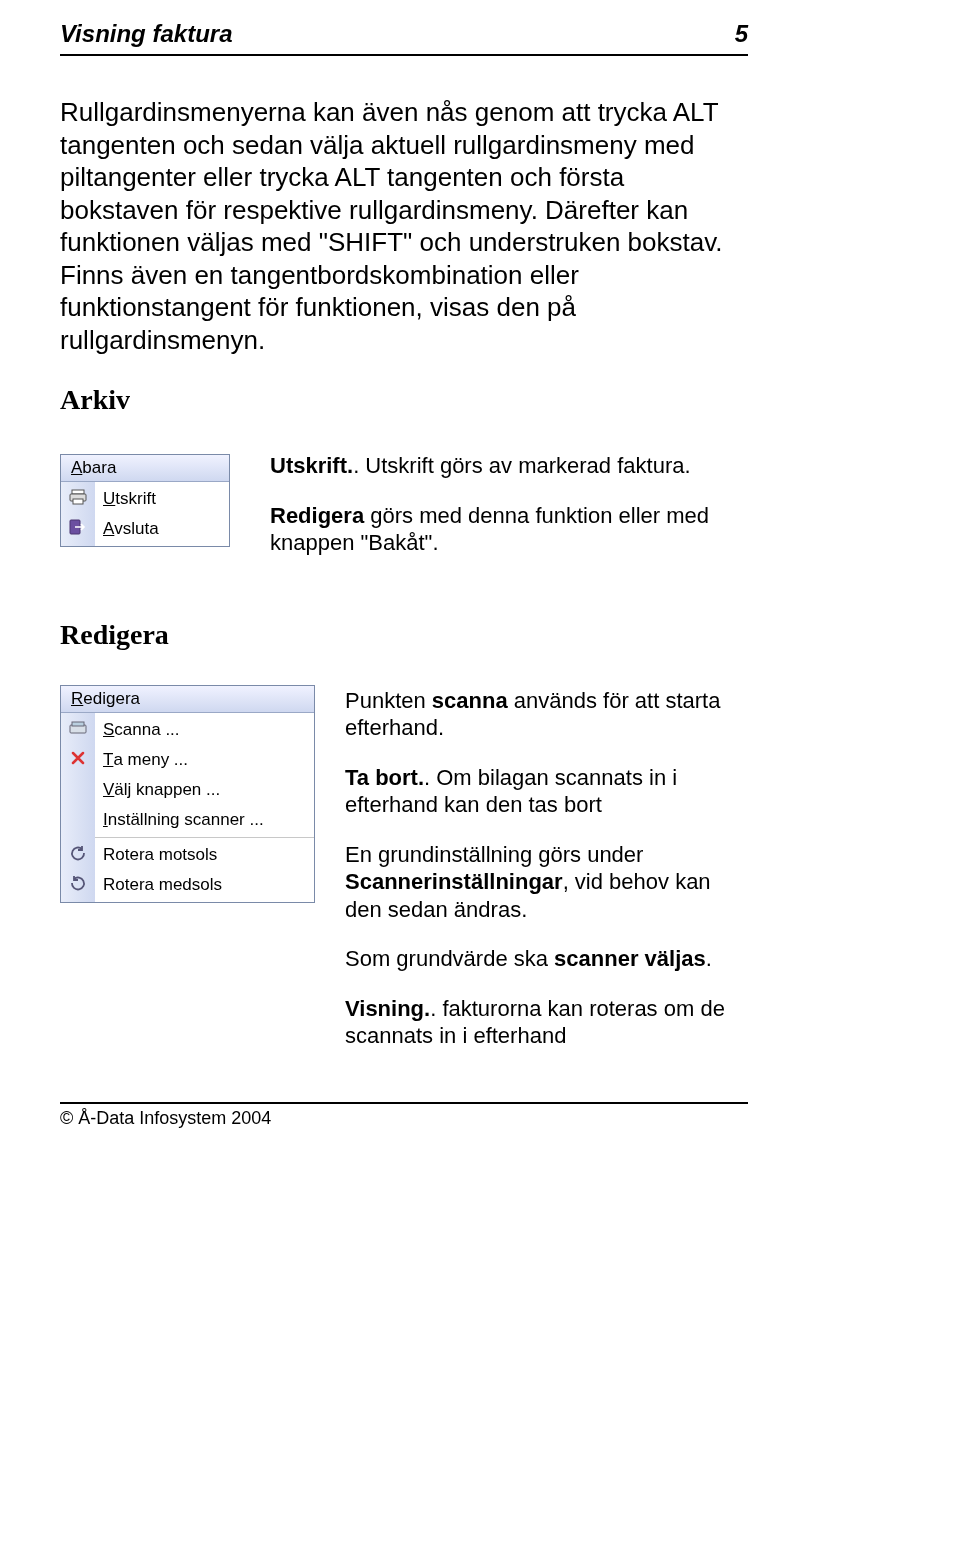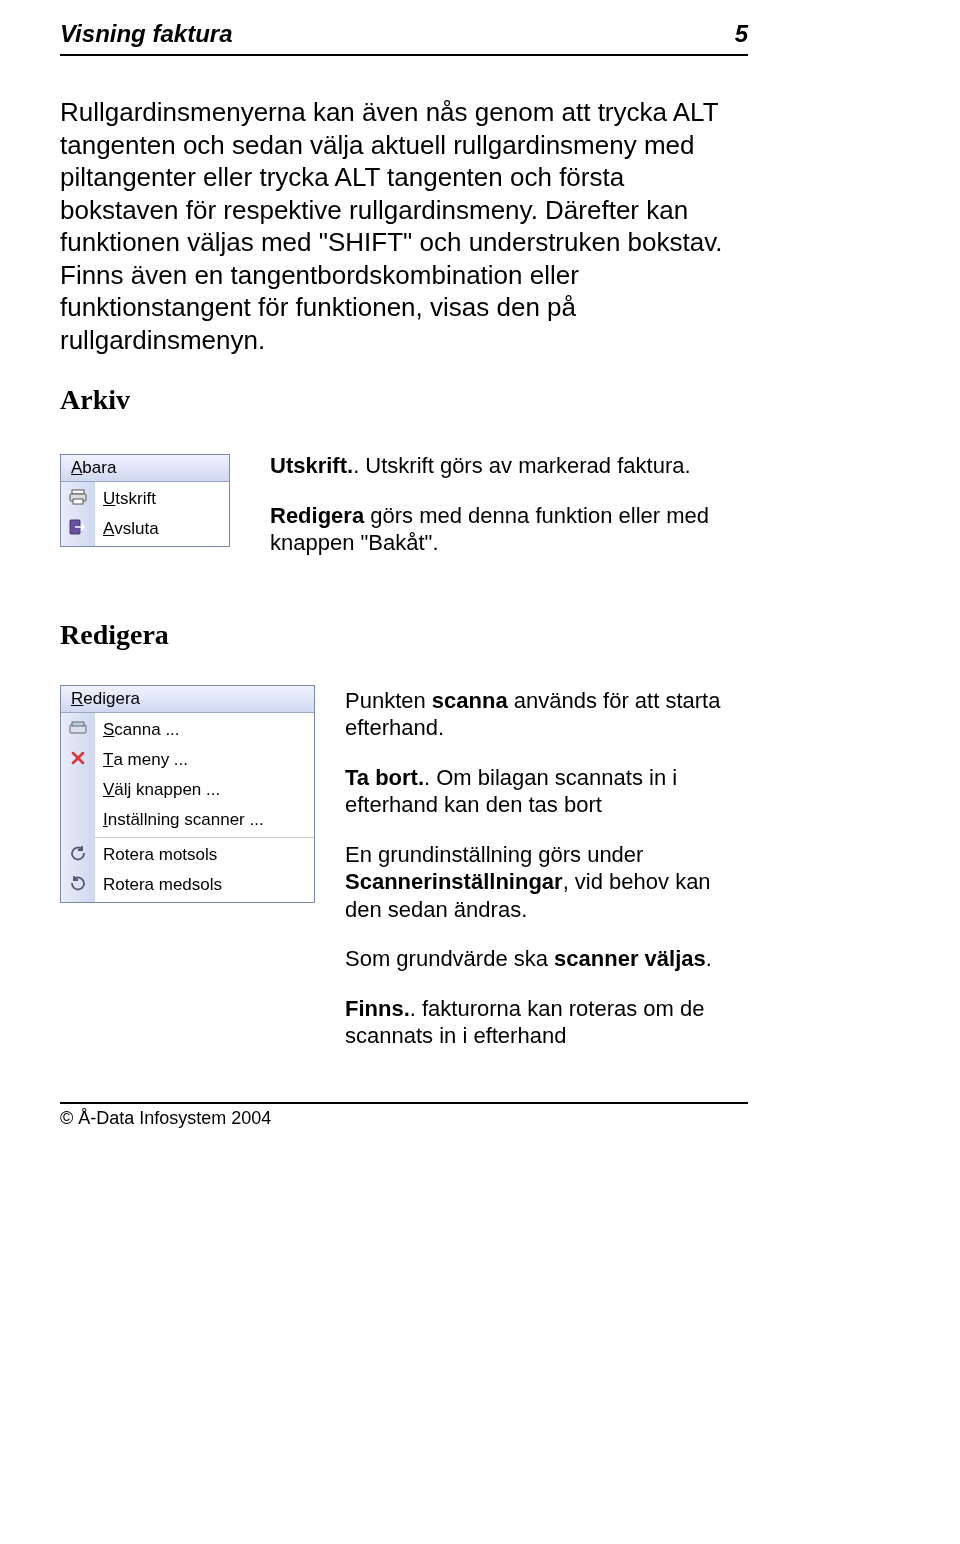--- a/index.html
+++ b/index.html
@@ -147,19 +147,19 @@
               <span>Rotera medsols</span>
             </div>
         </div>
       </div>
     </div>
     <div class="right-col">
       <p class="right-para"><span>Punkten </span><span class="bold">scanna</span><span> används för att starta efterhand.</span></p>
       <p class="right-para"><span class="bold">Ta bort.</span><span>. Om bilagan scannats in i efterhand kan den tas bort</span></p>
       <p class="right-para"><span>En grundinställning görs under </span><span class="bold">Scannerinställningar</span><span>, vid behov kan den sedan ändras.</span></p>
       <p class="right-para"><span>Som grundvärde ska </span><span class="bold">scanner väljas</span><span>.</span></p>
-      <p class="right-para"><span class="bold">Finns.</span><span>. fakturorna kan roteras om de scannats in i efterhand</span></p>
+      <p class="right-para"><span class="bold">Visning.</span><span>. fakturorna kan roteras om de scannats in i efterhand</span></p>
     </div>
   </div>
 
   <hr class="footer-rule">
   <div class="footer">© Å-Data Infosystem 2004</div>
 </div>
 
 </body></html>

